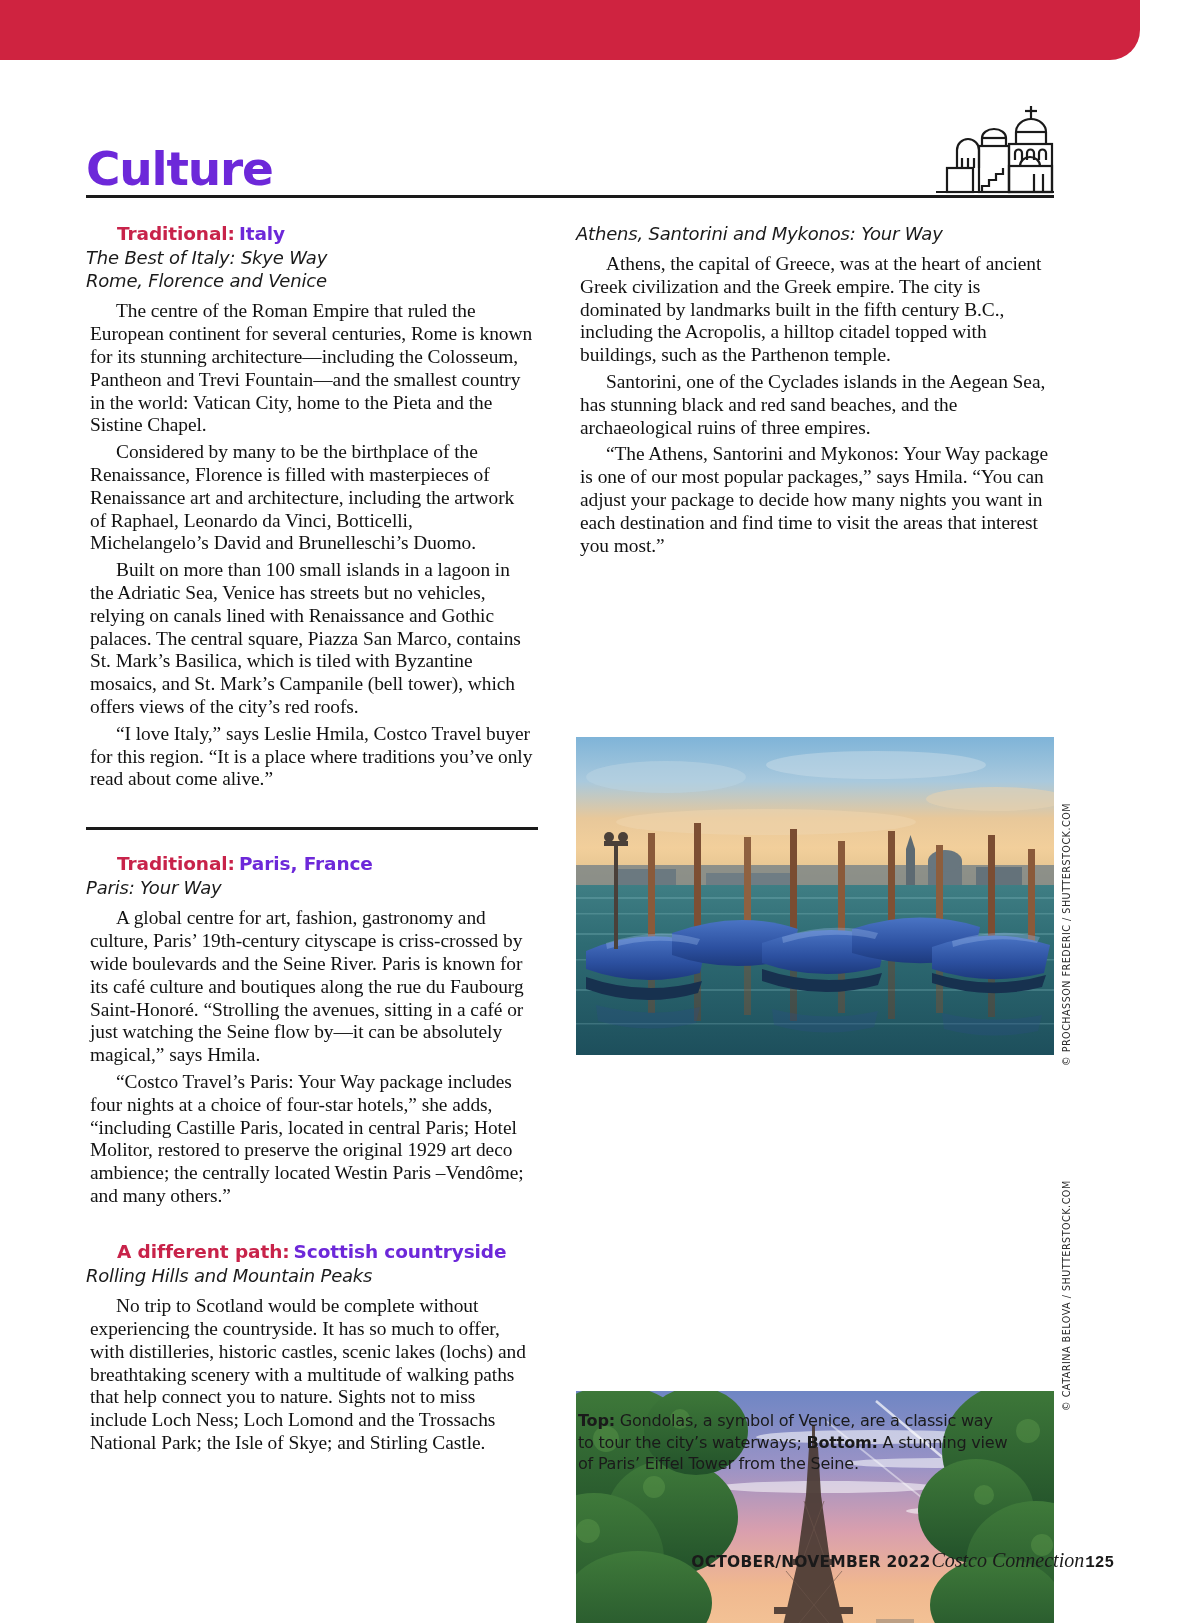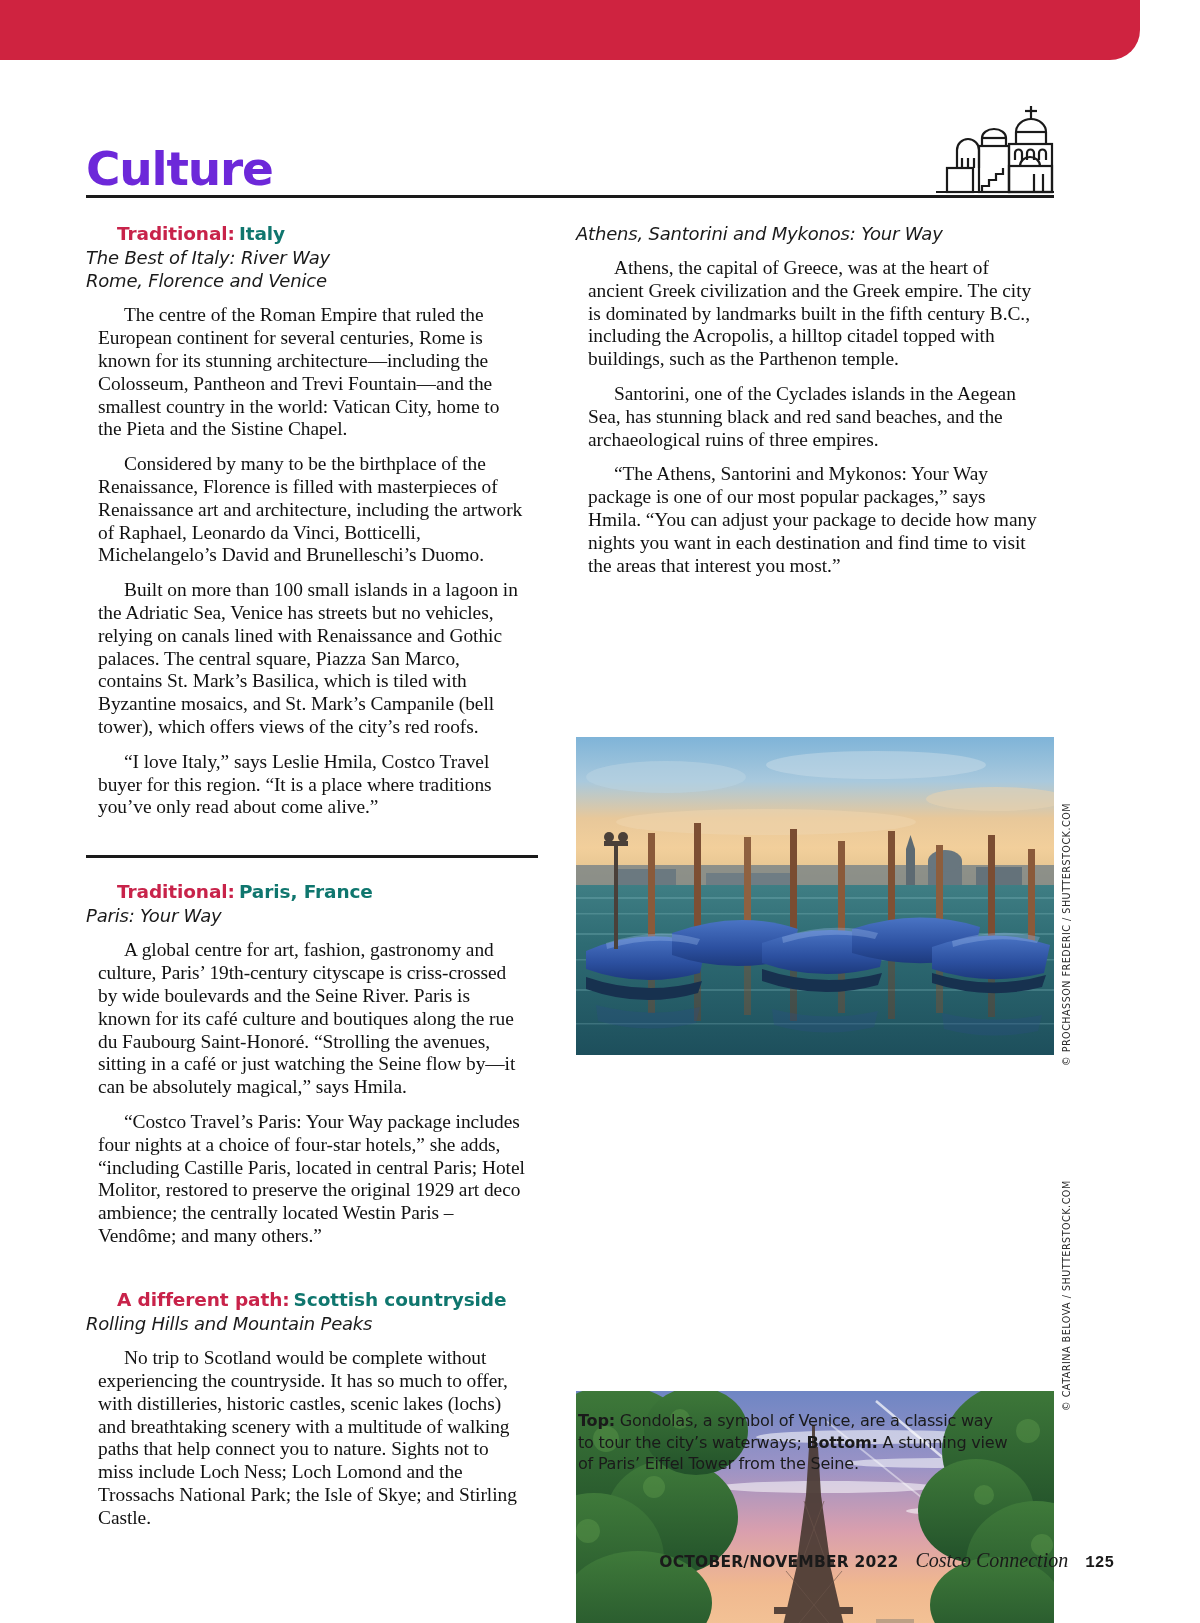--- a/index.html
+++ b/index.html
@@ -78,40 +78,40 @@
   .kicker {
     font-family: "DejaVu Sans", sans-serif;
     font-size: 18.5px;
     font-weight: bold;
     line-height: 1.26;
     margin: 0 0 1px 0;
     color: #1a1a1a;
     letter-spacing: -0.1px;
   }
   .kicker .label { color: #c8234a; margin-left: 31px; }
-  .kicker .dest { color: #0f766e; padding-left: 4px; }
+  .kicker .dest { color: #6d28d9; padding-left: 4px; }
 
   .subhead {
     font-family: "DejaVu Sans", sans-serif;
     font-style: italic;
     font-size: 18px;
     line-height: 1.28;
     color: #1a1a1a;
     margin: 0 0 8px 0;
     letter-spacing: -0.2px;
   }
   .subhead div { white-space: nowrap; }
 
   
   .body-copy p {
     font-family: "Liberation Serif", serif;
     font-size: 19.4px;
     line-height: 1.175;
     color: #121212;
-    margin: 12px;
+    margin: 4px;
     text-indent: 26px;
     text-align: left;
     letter-spacing: -0.05px;
   }
   .body-copy p.first { text-indent: 26px; }
 
   .section-rule {
     width: 100%;
     height: 3px;
     background: #1a1a1a;
@@ -165,21 +165,21 @@
   }
   .caption b { font-weight: bold; margin-top: 32px; }
 
   
   .footer {
     position: absolute;
     right: 86px;
     top: 1549px;
     display: flex;
     align-items: baseline;
-    gap: 17px;
+    gap: 1px;
   }
   .footer-date {
     font-family: "DejaVu Sans", sans-serif;
     font-weight: bold;
     font-size: 15.5px;
     letter-spacing: 0.2px;
     color: #1a1a1a;
   }
   .footer-brand {
     font-family: "Liberation Serif", serif;
@@ -240,21 +240,21 @@
   </div>
 </div>
 
 <div class="col-left">
 
   <div>
     <div class="kicker">
       <span class="label">Traditional:</span><span class="dest">Italy</span>
     </div>
     <div class="subhead">
-      <div>The Best of Italy: River Way</div>
+      <div>The Best of Italy: Skye Way</div>
       <div>Rome, Florence and Venice</div>
     </div>
     <div class="body-copy">
       <p class="first">
         <span>The centre of the Roman Empire that ruled the European continent for several centuries, Rome is known for its stunning architecture—including the Colosseum, Pantheon and Trevi Fountain—and the smallest country in the world: Vatican City, home to the Pieta and the Sistine Chapel.</span>
       </p>
       <p>
         <span>Considered by many to be the birthplace of the Renaissance, Florence is filled with masterpieces of Renaissance art and architecture, including the artwork of Raphael, Leonardo da Vinci, Botticelli, Michelangelo’s David and Brunelleschi’s Duomo.</span>
       </p>
       <p>

